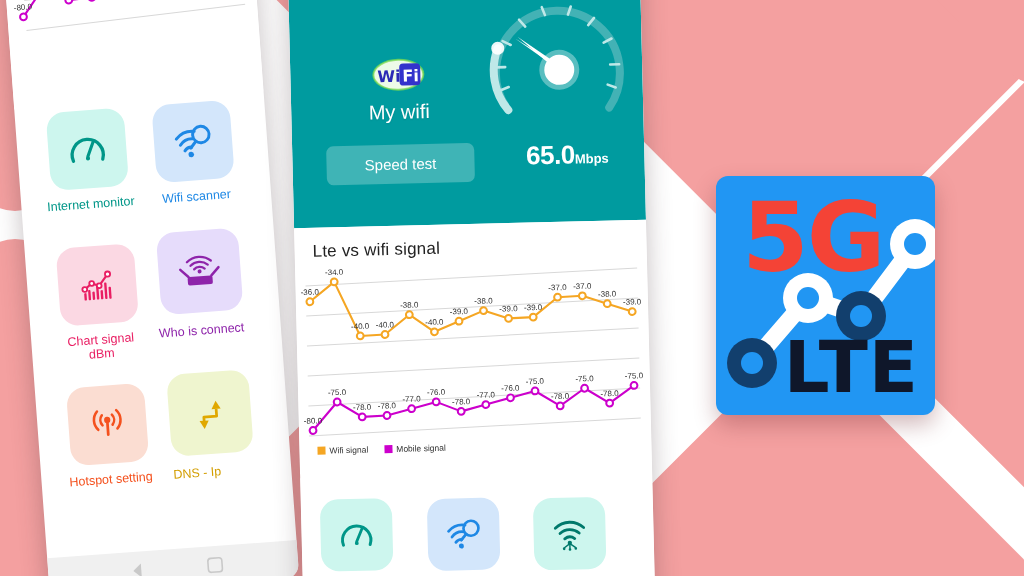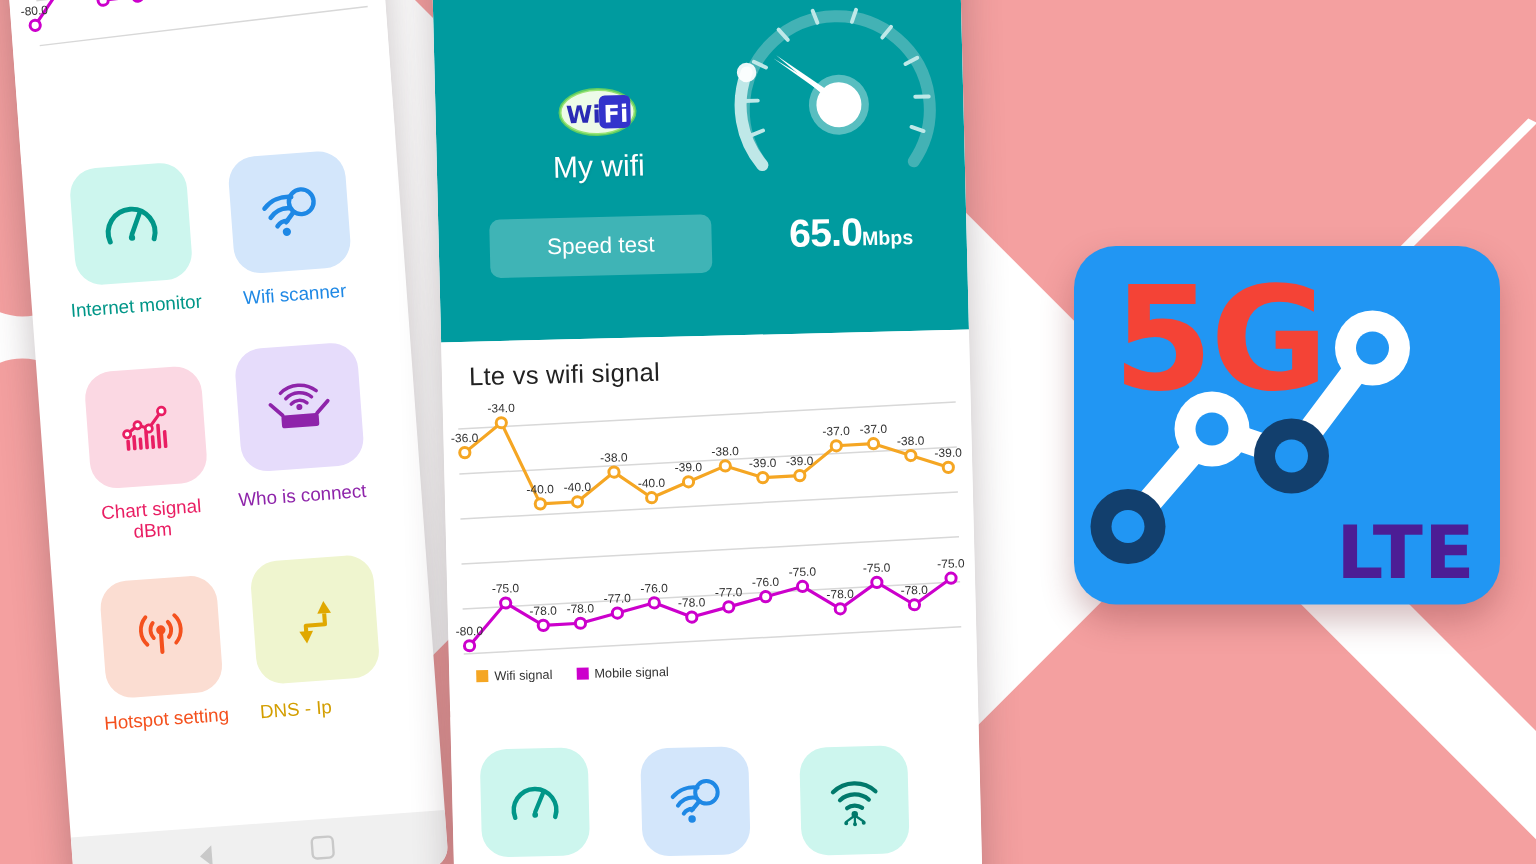--- a/index.html
+++ b/index.html
@@ -66,32 +66,32 @@
   .mbps-unit{font-size:13px;font-weight:bold;}
 
   
   .tile{border-radius:18px;display:flex;align-items:center;justify-content:center;}
   .tile-label{text-align:center;font-size:12.5px;line-height:1.12;}
 
   .navbar{background:#f0f0f0;}
 
   
   #app-icon{
-    position:absolute;left:716px;top:164px;width:284px;height:239px;
-    background:#2196f3;border-radius:28px;
+    position:absolute;left:716px;top:176px;width:219px;height:239px;
+    background:#2196f3;border-radius:12px;
     box-shadow:0 10px 22px rgba(120,50,55,.33);
     overflow:hidden;
   }
   .icon-5g{
     position:absolute;left:26px;top:6px;font-size:96px;font-weight:bold;
     color:#f44336;font-family:"DejaVu Sans", sans-serif;letter-spacing:-2px;
   }
   .icon-lte{
-    position:absolute;right:16px;bottom:6px;font-size:49px;font-weight:bold;
-    color:#4c1d95;font-family:"DejaVu Sans", sans-serif;letter-spacing:1px;
+    position:absolute;right:16px;bottom:6px;font-size:72px;font-weight:bold;
+    color:#0f172a;font-family:"DejaVu Sans", sans-serif;letter-spacing:1px;
   }
 </style>
 </head>
 <body>
 
 <div id="stage">
 
   <div class="bg-layer">
     <div class="diamond d1"></div>
     <div class="diamond d2"></div>

